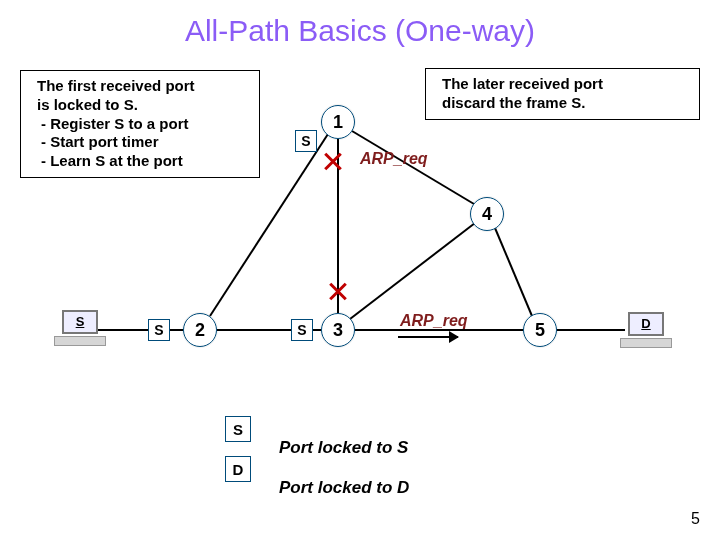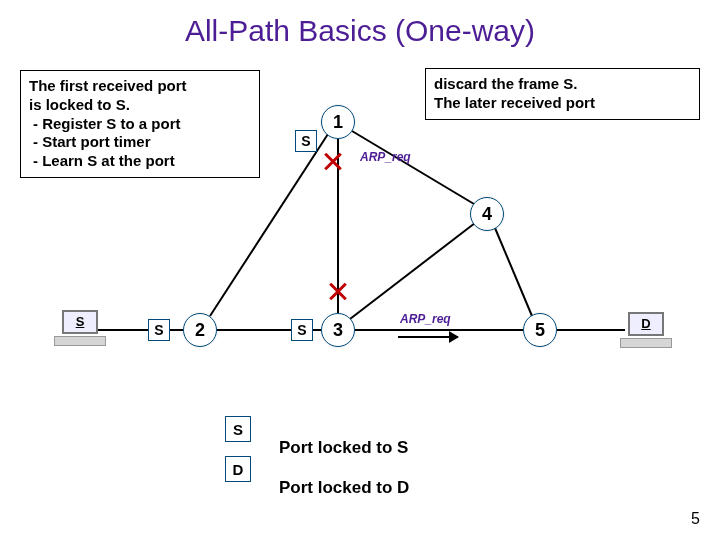--- a/index.html
+++ b/index.html
@@ -11,27 +11,27 @@
     position: relative;
     overflow: hidden;
   }
   .title {
     position: absolute;
     top: 14px;
     left: 0; right: 0;
     text-align: center;
     font-size: 30px;
     font-weight: 400;
-    color: #4c1d95;
+    color: #8b5cf6;
   }
   .callout {
     position: absolute;
     border: 1px solid #000;
     background: #fff;
-    padding: 6px 8px;
+    padding: 6px 16px;
     font-size: 15px;
     line-height: 1.25;
     font-weight: bold;
   }
   .callout .sub { font-weight: bold; }
   .callout .bullet { padding-left: 4px; font-weight: bold; }
   .callout-left { left: 20px; top: 70px; width: 240px; }
   .callout-right { right: 20px; top: 68px; width: 275px; }
 
   .node {
@@ -61,22 +61,22 @@
     content: "";
     position: absolute;
     width: 22px; height: 3px;
     background: #c00000;
   }
   .x-mark::before { transform: rotate(45deg); }
   .x-mark::after  { transform: rotate(-45deg); }
 
   .arp-label {
     position: absolute;
-    font-size: 12px; font-weight: bold; font-style: italic;
-    color: #4c1d95;
+    font-size: 16px; font-weight: bold; font-style: italic;
+    color: #7f1d1d;
   }
   .arrow-right {
     position: absolute;
     height: 2px; background: #000;
   }
   .arrow-right::after {
     content: "";
     position: absolute;
     right: -1px; top: -5px;
     border-left: 10px solid #000;
@@ -112,21 +112,21 @@
   .legend-row {
     position: absolute;
     display: flex; align-items: center; gap: 28px;
   }
   .legend-badge {
     width: 26px; height: 26px; border: 1px solid #004b7a; background: #fff;
     display: flex; align-items: center; justify-content: center;
     font-size: 15px; font-weight: bold;
   }
   .legend-text {
-    font-size: 17px; font-weight: bold; margin-top: 38px;
+    font-size: 17px; font-style: italic; font-weight: bold; margin-top: 38px;
   }
 
   .page-num {
     position: absolute; right: 20px; bottom: 12px;
     font-size: 16px; color: #000;
   }
 </style>
 </head>
 <body>
 
@@ -134,22 +134,22 @@
 
 <div class="callout callout-left">
   <div class="sub">The first received port</div>
   <div class="sub">is locked to S.</div>
   <div class="bullet">-   Register S to a port</div>
   <div class="bullet">-   Start port timer</div>
   <div class="bullet">-   Learn S at the port</div>
 </div>
 
 <div class="callout callout-right">
+  <div class="sub">The later received port</div>
   <div class="sub">discard the frame S.</div>
-  <div class="sub">The later received port</div>
 </div>
 
 <svg class="wires">
 
   <line x1="90" y1="330" x2="183" y2="330" stroke="#000" stroke-width="2"></line>
   <line x1="217" y1="330" x2="321" y2="330" stroke="#000" stroke-width="2"></line>
   <line x1="355" y1="330" x2="523" y2="330" stroke="#000" stroke-width="2"></line>
   <line x1="557" y1="330" x2="625" y2="330" stroke="#000" stroke-width="2"></line>
 
   <line x1="210" y1="316" x2="328" y2="134" stroke="#000" stroke-width="2"></line>

